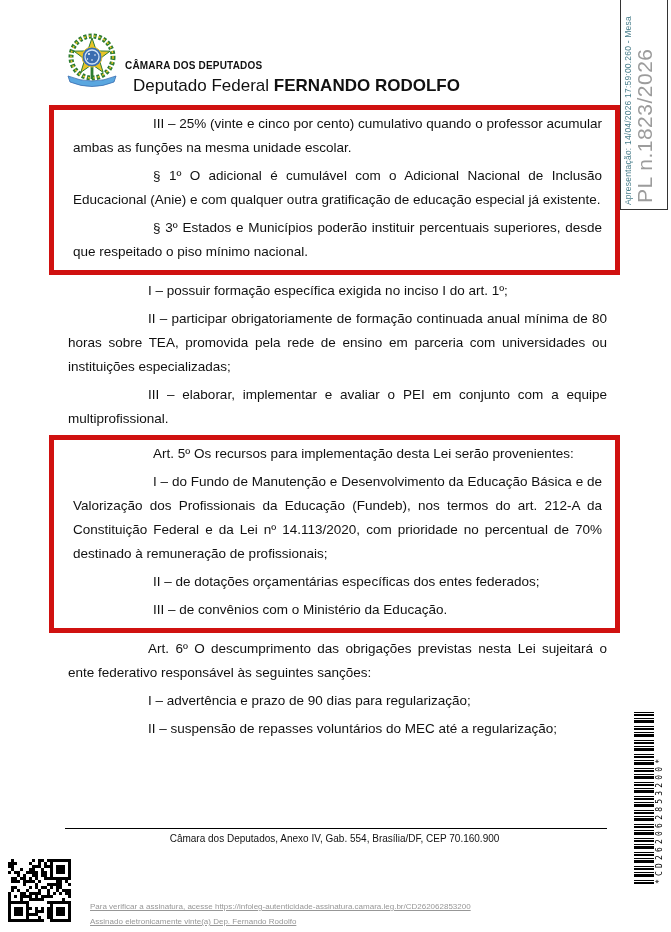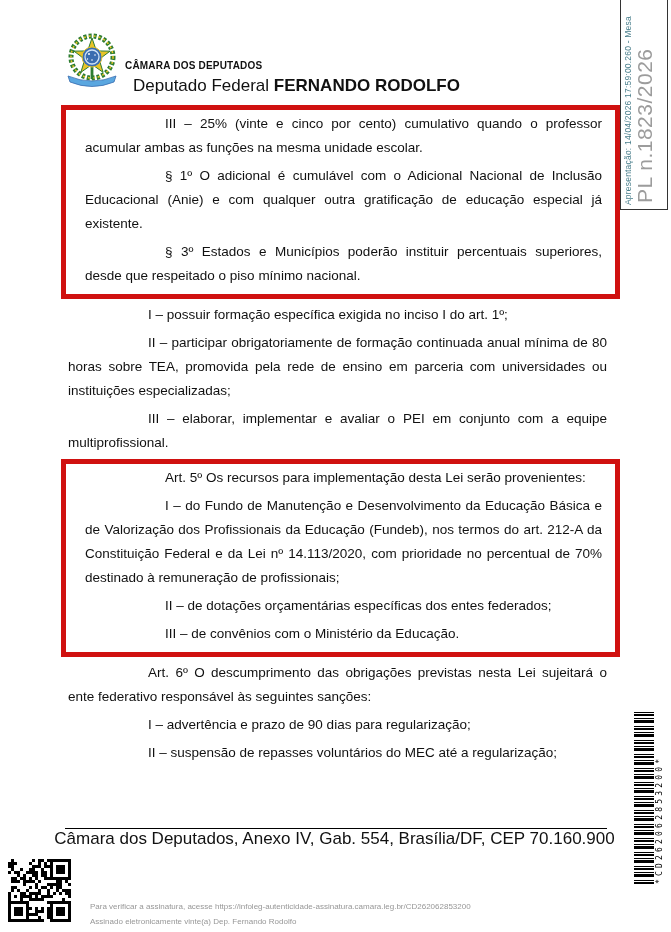--- a/index.html
+++ b/index.html
@@ -24,29 +24,29 @@
   .vtext { writing-mode:vertical-rl; transform:rotate(180deg); white-space:nowrap; }
   .presentation-vtext { font-size:8.5px; color:#4a7f8c; height:100%; letter-spacing:.2px; }
   .billnum-vtext { font-size:21px; color:#9c9c9c; height:100%; letter-spacing:.5px; padding-top:2px; }
 
   
   .doc-body { position:absolute; left:49px; top:105px; width:571px; }
   .para {
     font-size:13.5px; line-height:24px; text-align:justify;
     text-indent:80px; padding:0 13px 0 19px; margin:0 0 4px 0;
   }
-  .redbox { border:5px solid #d01110; padding:2px 0; margin:0 0 4px 12px; background:transparent; }
+  .redbox { border:5px solid #d01110; padding:2px 0; margin:0 0 4px 0; background:transparent; }
 
   
   .footer-rule { position:absolute; left:65px; top:828px; width:542px; border-top:1.5px solid #000; }
-  .footer-block { position:absolute; left:49px; top:832px; width:571px; text-align:center; font-size:17px; line-height:14px; }
+  .footer-block { position:absolute; left:49px; top:832px; width:571px; text-align:center; font-size:10px; line-height:14px; }
 
   
   .qr { position:absolute; left:8px; top:859px; width:63px; height:63px; }
-  .sig-block { position:absolute; left:90px; top:899px; font-size:8px; line-height:15px; color:#979797; }
+  .sig-block { position:absolute; left:90px; top:899px; font-size:8px; line-height:15px; color:#979797;text-decoration:underline; }
 
   
   .barcode-wrap { position:absolute; left:634px; top:712px; width:30px; height:172px; }
   .barcode-inner { width:172px; height:30px; transform-origin:0 0; transform:rotate(-90deg) translateX(-172px); }
   .barcode-bars {
     width:172px; height:20px;
     background:repeating-linear-gradient(90deg,
       #000 0px, #000 2px, #fff 2px, #fff 3px,
       #000 3px, #000 4px, #fff 4px, #fff 7px,
       #000 7px, #000 10px, #fff 10px, #fff 11px,

